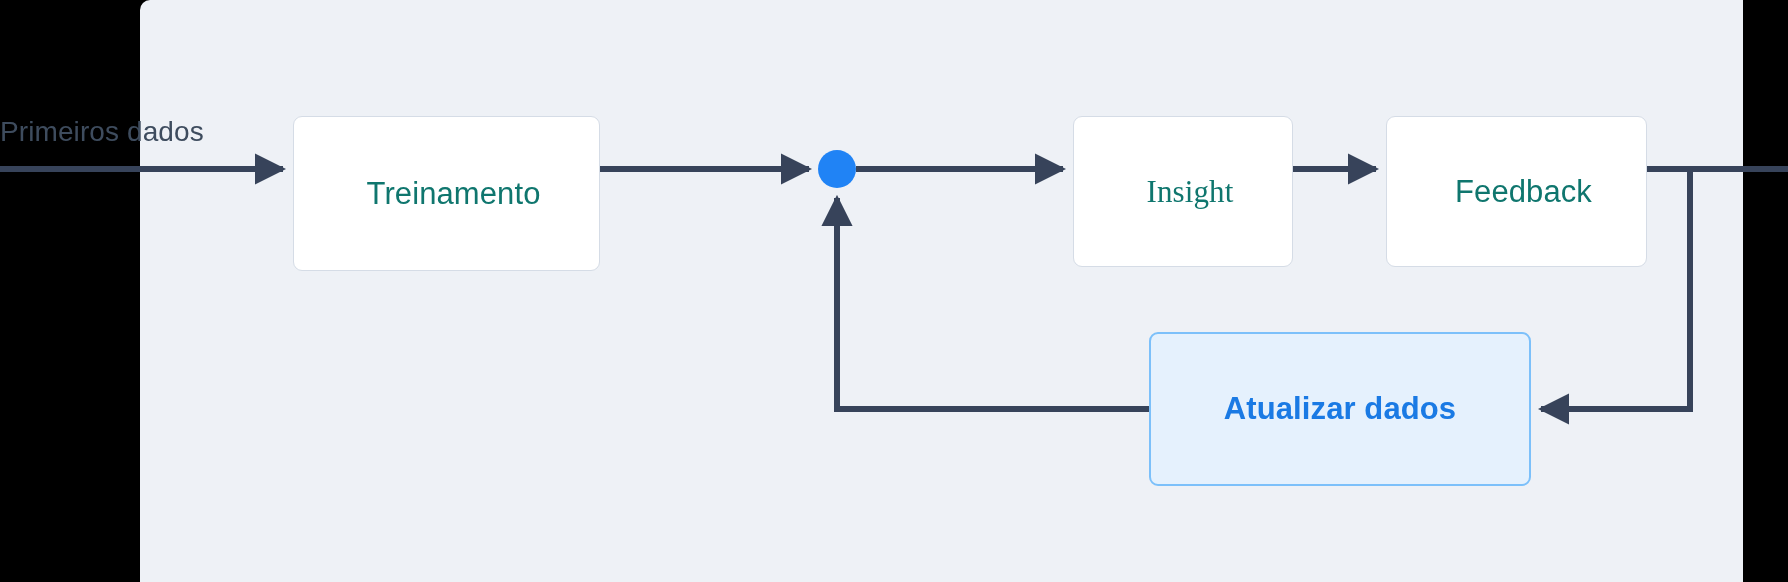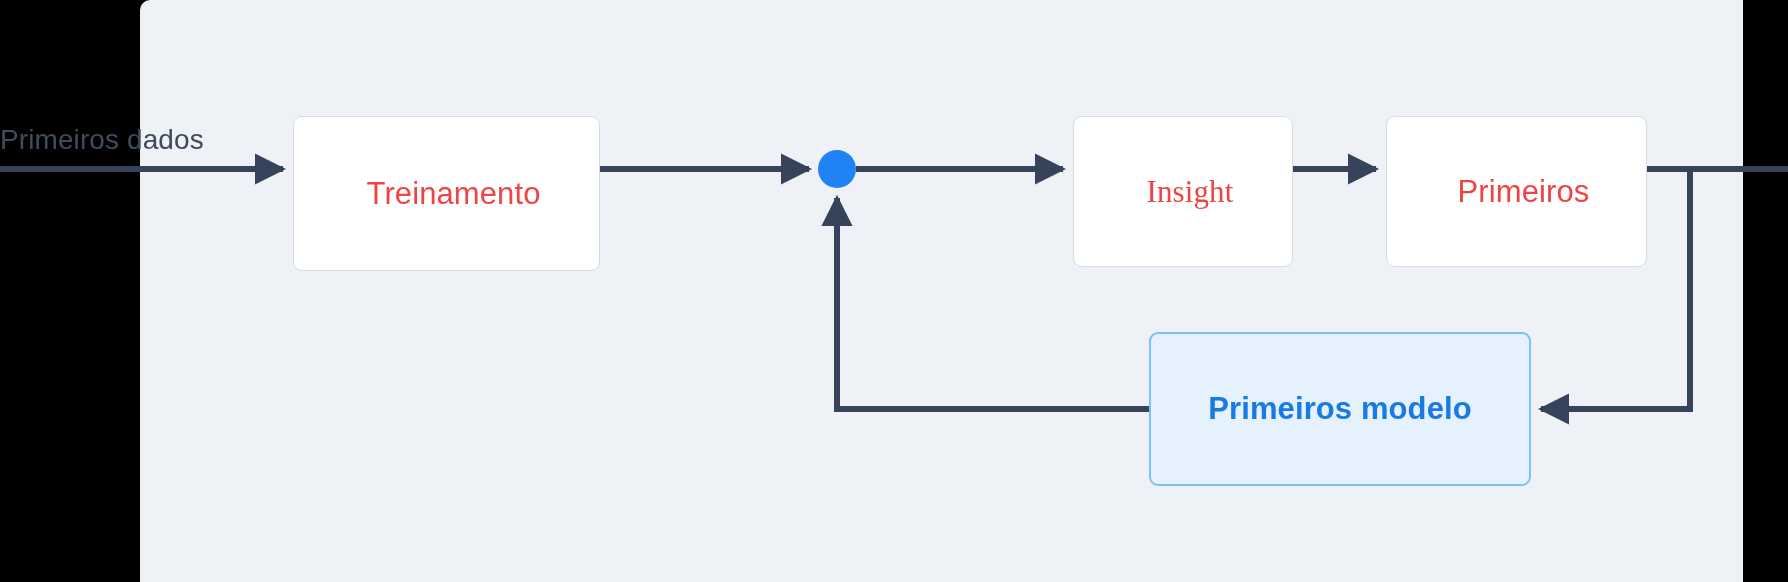--- a/index.html
+++ b/index.html
@@ -44,21 +44,21 @@
     box-sizing: border-box;
     display: flex;
     align-items: center;
     justify-content: center;
     text-align: center;
   }
   .node-plain {
     background: #ffffff;
     border: 1.5px solid #d5dce6;
     border-radius: 9px;
-    color: #ef4444;
+    color: #0f766e;
     font-size: 31px;
     font-weight: 400;
     letter-spacing: 0.1px;
     padding-left: 14px;
   }
   .node-highlight {
     background: #e5f1fd;
     border: 2px solid #7cc0fa;
     border-radius: 9px;
     color: #1a7ae4;
@@ -127,25 +127,25 @@
 
   <div class="node node-plain" style="left:293px; top:116px; width:307px; height:155px;">
     <span>Treinamento</span>
   </div>
 
   <div class="node node-plain" style="left:1073px; top:116px; width:220px; height:151px;font-family:Liberation Serif, serif;">
     <span>Insight</span>
   </div>
 
   <div class="node node-plain" style="left:1386px; top:116px; width:261px; height:151px;">
-    <span>Primeiros</span>
+    <span>Feedback</span>
   </div>
 
   <div class="node node-highlight" style="left:1149px; top:332px; width:382px; height:154px;">
-    <span>Primeiros modelo</span>
+    <span>Atualizar dados</span>
   </div>
 
   <div class="junction-dot" style="left:818px; top:150px; width:38px; height:38px;"></div>
 
-  <div class="edge-label on-dark" style="left:0px; top:124px;">Primeiros dados</div>
+  <div class="edge-label on-dark" style="left:0px; top:116px;">Primeiros dados</div>
 
 
 </div>
 
 </body></html>

